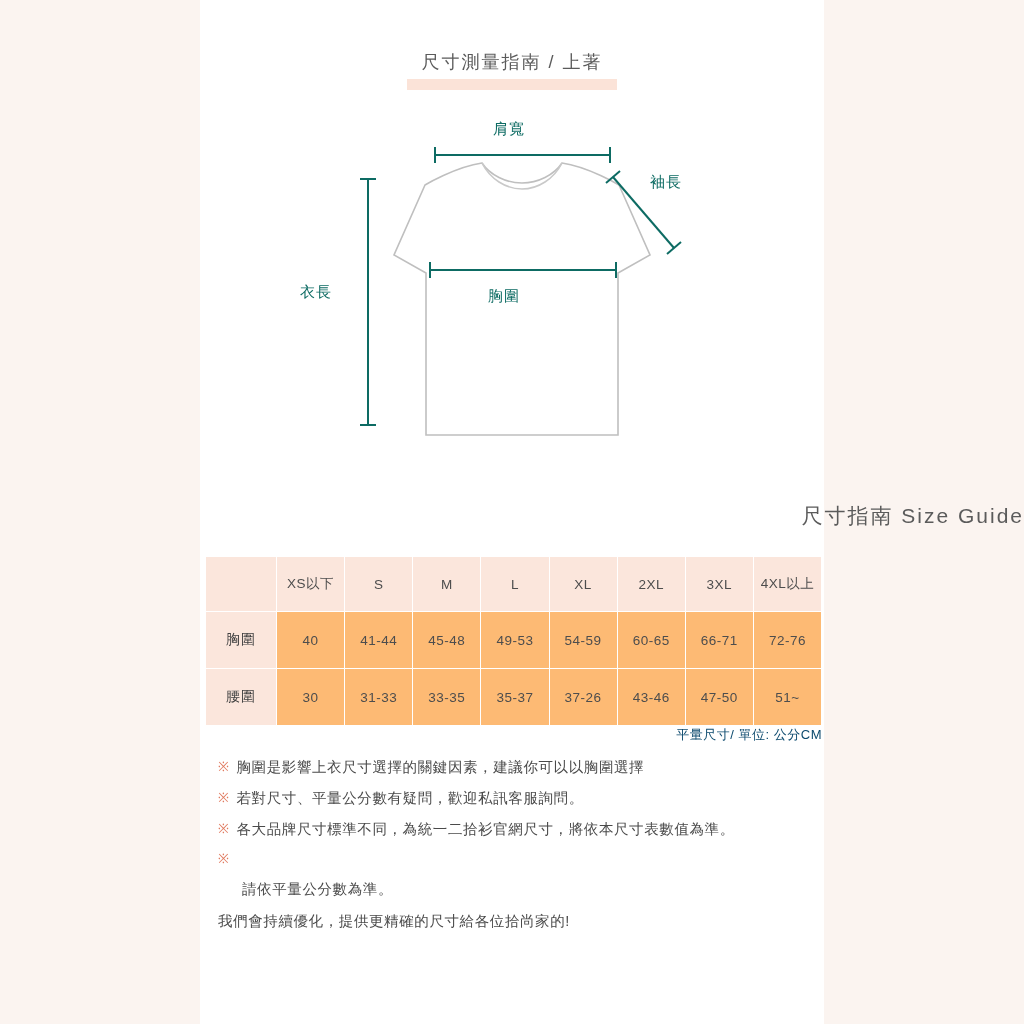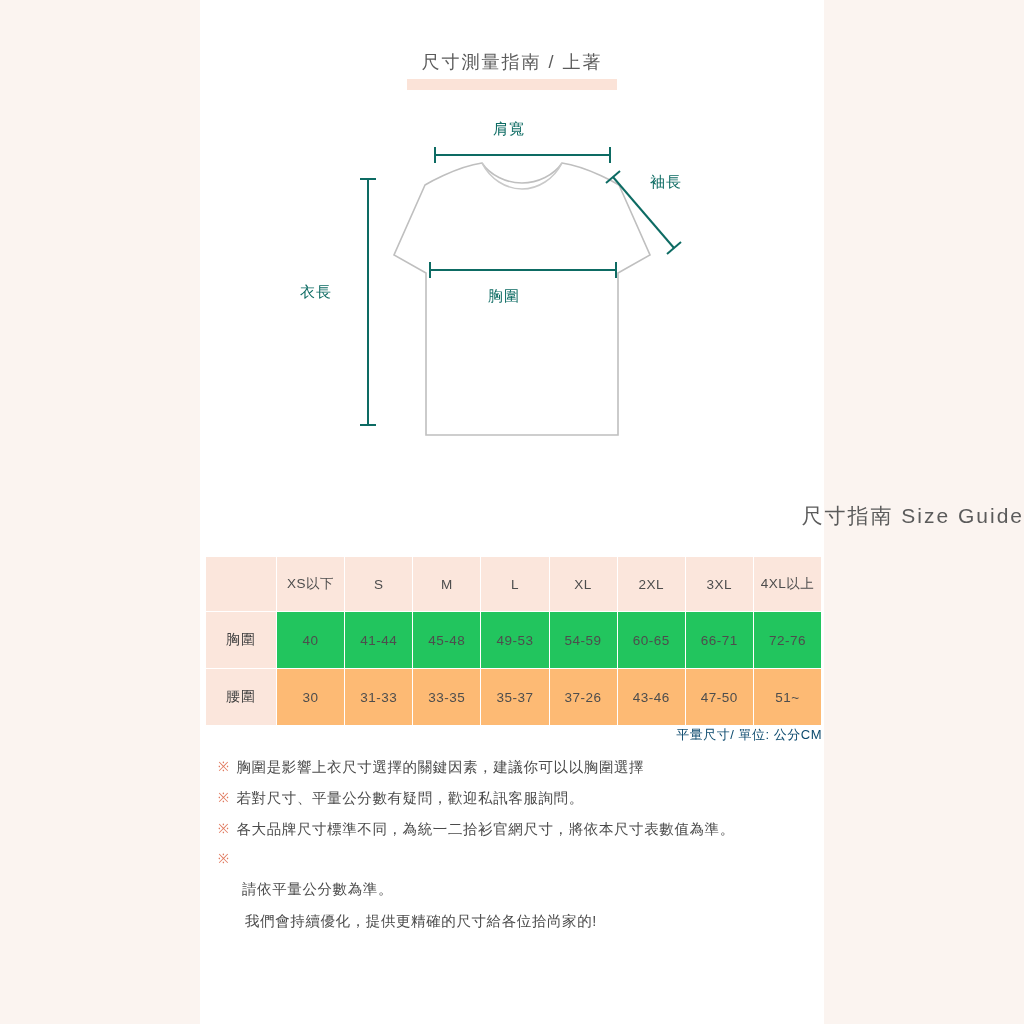--- a/index.html
+++ b/index.html
@@ -109,21 +109,21 @@
     border: 1px solid #ffffff;
     font-weight: normal;
     text-align: center;
     font-size: 13.5px;
     color: #4d4d4d;
     height: 54px;
     vertical-align: middle;
     letter-spacing: 0.5px;
   }
   table.size tr.head td { background: #fbe6dc; height: 52px; }
-  table.size tr.r1 td   { background: #22c55e; }
+  table.size tr.r1 td   { background: #fdba74; }
   table.size tr.r2 td   { background: #fdba74; }
   table.size td.rowhead {
     width: 68px;
     font-size: 14px;
     letter-spacing: 1px;
     background: #fbe6dc !important;
     color: #3f3f3f;
   }
   table.size tr.r1 td.rowhead { background: #fbe6dc !important; }
   table.size tr.head td.corner { background: #fbe6dc; }
@@ -162,21 +162,20 @@
     font-size: 13px;
     line-height: 1.6;
   }
   .note.sub {
     padding-left: 24px;
     text-align: center;
   }
   .note.plain {
     padding-left: 0;
     margin-top: 10px;
-    margin-left: 27px;
   }
 </style>
 </head>
 <body>
 
 <div class="page">
 
   <div class="band-left"></div>
   <div class="band-right"></div>
 

